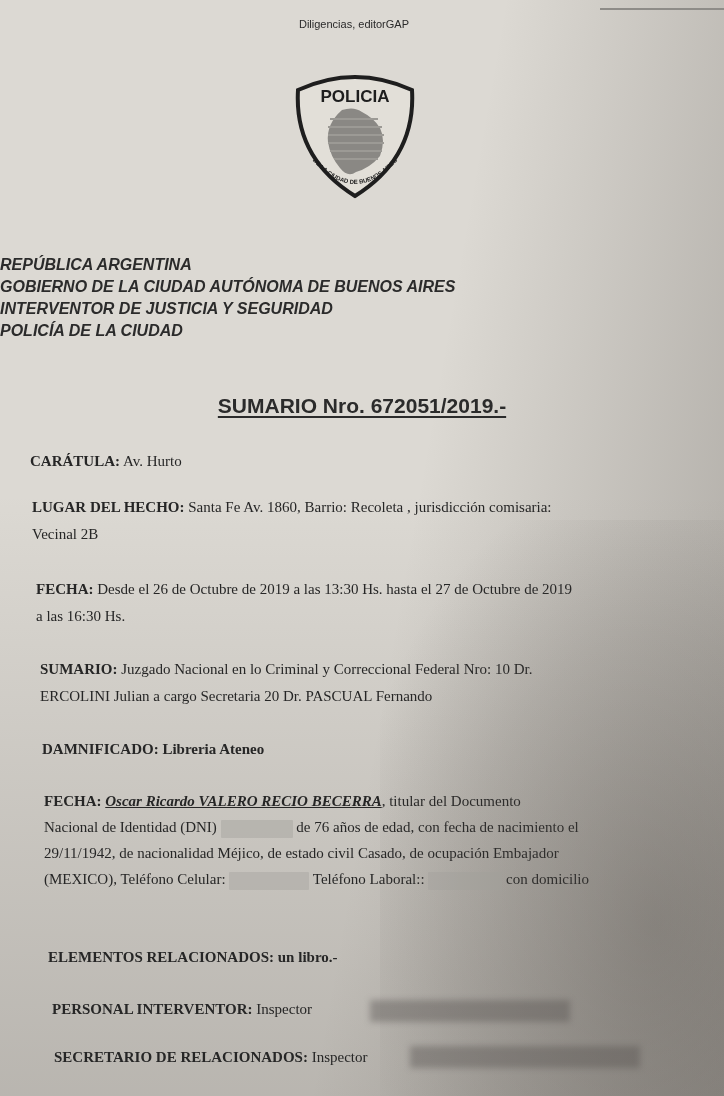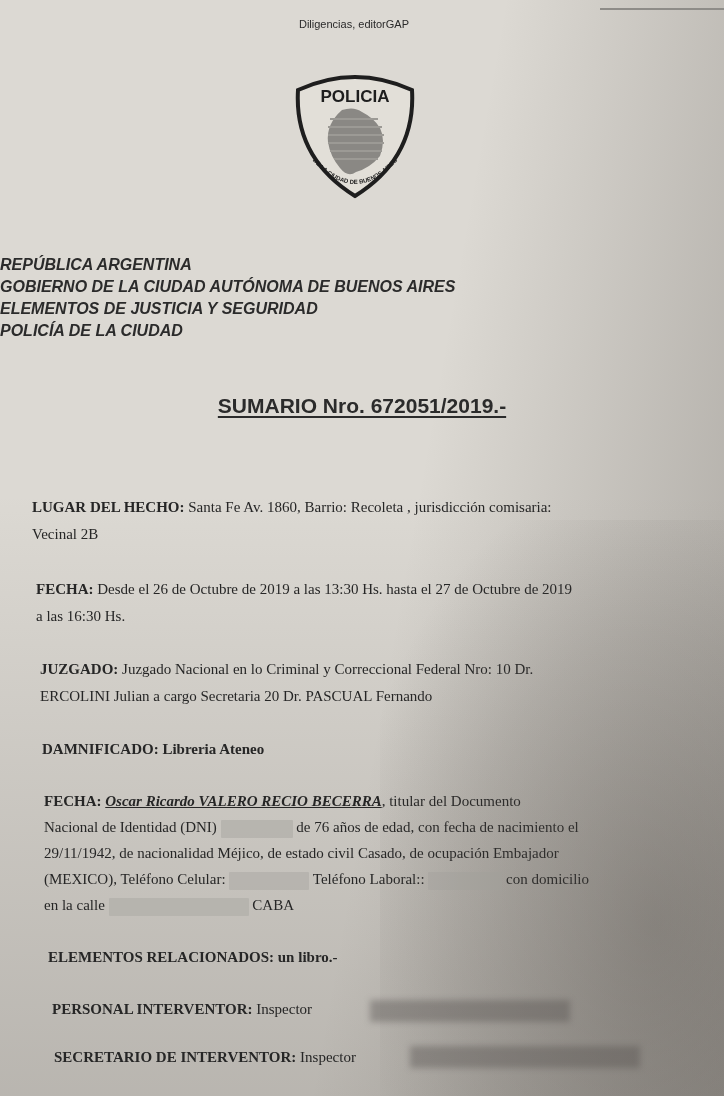--- a/index.html
+++ b/index.html
@@ -83,48 +83,52 @@
     </g>
     <path id="ringpath" d="M22,92 Q65,140 108,92" fill="none"></path>
     <text font-family="Liberation Sans, sans-serif" font-size="6" font-weight="bold" fill="#1e1e1e">
       <textPath href="#ringpath" startOffset="50%" text-anchor="middle">DE LA CIUDAD DE BUENOS AIRES</textPath>
     </text>
   </svg>
 
   <div class="gov">
     <div>REPÚBLICA ARGENTINA</div>
     <div>GOBIERNO DE LA CIUDAD AUTÓNOMA DE BUENOS AIRES</div>
-    <div>ELEMENTOS DE JUSTICIA Y SEGURIDAD</div>
+    <div>INTERVENTOR DE JUSTICIA Y SEGURIDAD</div>
     <div>POLICÍA DE LA CIUDAD</div>
   </div>
 
   <div class="sumario">
     <span>SUMARIO Nro. 672051/2019.-</span>
   </div>
 
+  <div class="field" style="left:30px; top:448px;">
+    <span class="lbl">CARÁTULA:</span>
+    <span>Av. Hurto</span>
+  </div>
 
   <div class="field" style="left:32px; top:494px; width:660px;">
     <div>
       <span class="lbl">LUGAR DEL HECHO:</span>
       <span>Santa Fe Av. 1860, Barrio: Recoleta , jurisdicción comisaria:</span>
     </div>
     <div>Vecinal 2B</div>
   </div>
 
   <div class="field" style="left:36px; top:576px; width:660px;">
     <div>
       <span class="lbl">FECHA:</span>
       <span>Desde el 26 de Octubre de 2019 a las 13:30 Hs. hasta el 27 de Octubre de 2019</span>
     </div>
     <div>a las 16:30 Hs.</div>
   </div>
 
   <div class="field" style="left:40px; top:656px; width:660px;">
     <div>
-      <span class="lbl">JUZGADO:</span>
+      <span class="lbl">SUMARIO:</span>
       <span>Juzgado Nacional en lo Criminal y Correccional Federal Nro: 10 Dr.</span>
     </div>
     <div>ERCOLINI Julian  a cargo Secretaria 20 Dr. PASCUAL Fernando</div>
   </div>
 
   <div class="field" style="left:42px; top:736px;">
     <span class="lbl">DAMNIFICADO:</span>
     <span class="lbl">Libreria Ateneo</span>
   </div>
 
@@ -139,38 +143,33 @@
       <span>de 76 años de edad, con fecha de nacimiento el</span>
     </div>
     <div>29/11/1942, de nacionalidad Méjico, de estado civil Casado, de ocupación Embajador</div>
     <div>
       <span>(MEXICO), Teléfono Celular:</span>
       <span class="redact" style="width:80px;"></span>
       <span>Teléfono Laboral::</span>
       <span class="redact" style="width:74px;"></span>
       <span>con domicilio</span>
     </div>
-    <div>
-      <span>en la calle</span>
-      <span class="redact" style="width:140px;"></span>
-      <span>CABA</span>
-    </div>
   </div>
 
   <div class="field" style="left:52px; top:996px;">
     <span class="lbl">PERSONAL INTERVENTOR:</span>
     <span>Inspector</span>
   </div>
 
   <div class="field" style="left:48px; top:944px;">
     <span class="lbl">ELEMENTOS RELACIONADOS:</span>
     <span class="lbl">un libro.-</span>
   </div>
   <div class="redact-dark" style="left:370px; top:1000px; width:200px;"></div>
 
   <div class="field" style="left:54px; top:1044px;">
-    <span class="lbl">SECRETARIO DE INTERVENTOR:</span>
+    <span class="lbl">SECRETARIO DE RELACIONADOS:</span>
     <span>Inspector</span>
   </div>
   <div class="redact-dark" style="left:410px; top:1046px; width:230px;"></div>
 
   <div class="shadow-right"></div>
 </div>
 
 </body></html>

